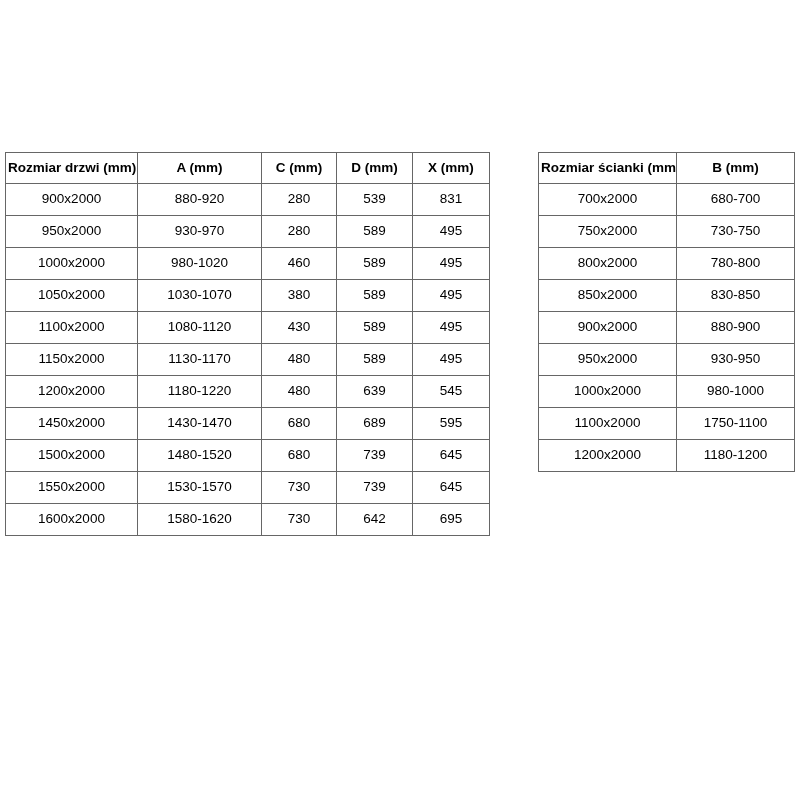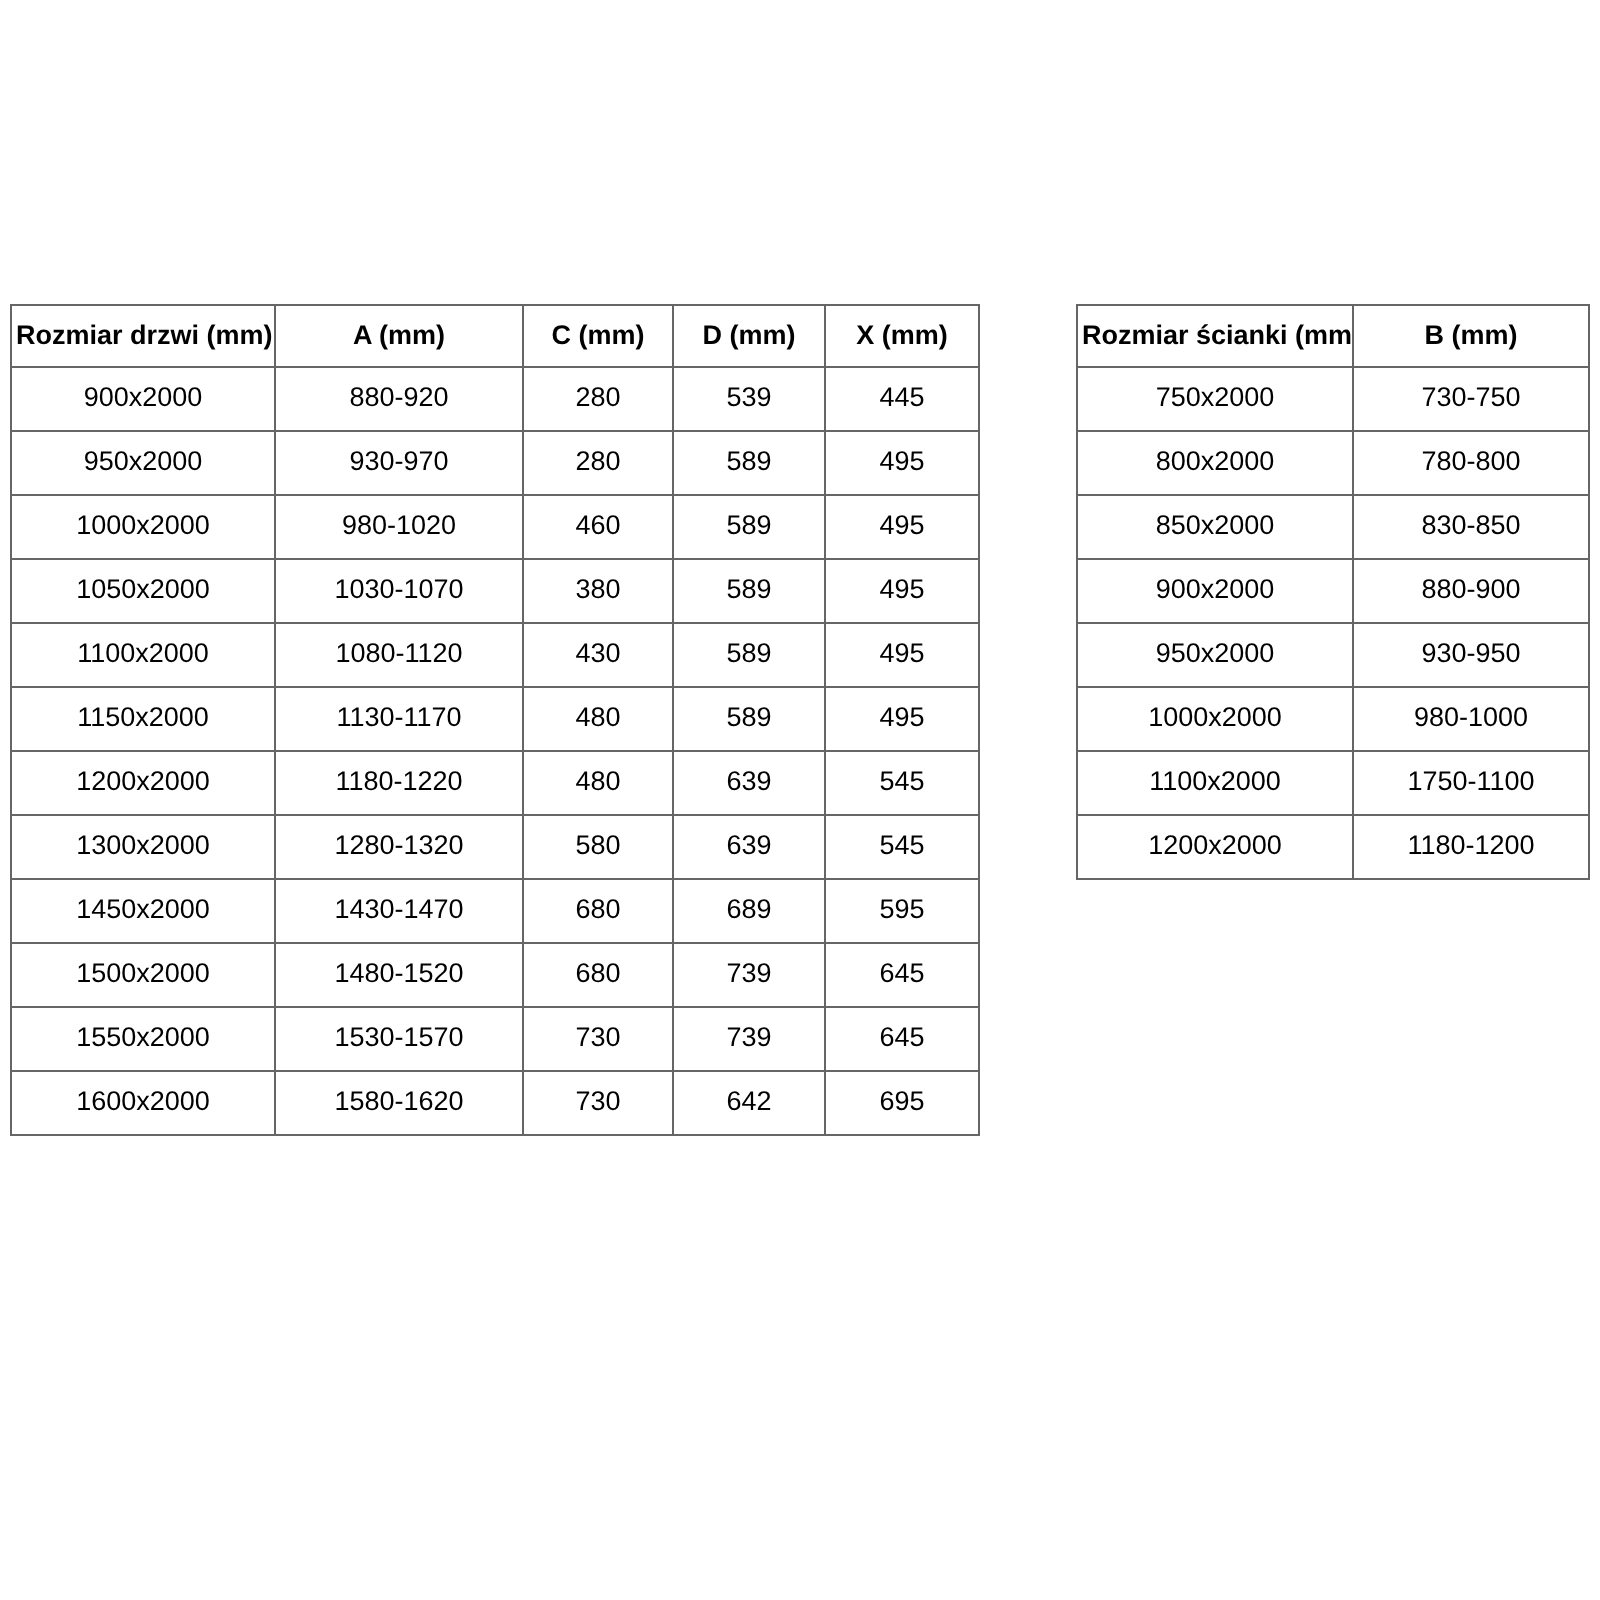--- a/index.html
+++ b/index.html
@@ -69,21 +69,21 @@
         <th>D (mm)</th>
         <th>X (mm)</th>
       </tr>
     </thead>
     <tbody>
       <tr>
         <td>900x2000</td>
         <td>880-920</td>
         <td>280</td>
         <td>539</td>
-        <td>445</td>
+        <td>831</td>
       </tr>
       <tr>
         <td>950x2000</td>
         <td>930-970</td>
         <td>280</td>
         <td>589</td>
         <td>495</td>
       </tr>
       <tr>
         <td>1000x2000</td>
@@ -110,27 +110,20 @@
         <td>1150x2000</td>
         <td>1130-1170</td>
         <td>480</td>
         <td>589</td>
         <td>495</td>
       </tr>
       <tr>
         <td>1200x2000</td>
         <td>1180-1220</td>
         <td>480</td>
-        <td>639</td>
-        <td>545</td>
-      </tr>
-      <tr>
-        <td>1300x2000</td>
-        <td>1280-1320</td>
-        <td>580</td>
         <td>639</td>
         <td>545</td>
       </tr>
       <tr>
         <td>1450x2000</td>
         <td>1430-1470</td>
         <td>680</td>
         <td>689</td>
         <td>595</td>
       </tr>
@@ -164,20 +157,24 @@
       <col style="width: 118px;">
     </colgroup>
     <thead>
       <tr>
         <th>Rozmiar ścianki (mm)</th>
         <th>B (mm)</th>
       </tr>
     </thead>
     <tbody>
       <tr>
+        <td>700x2000</td>
+        <td>680-700</td>
+      </tr>
+      <tr>
         <td>750x2000</td>
         <td>730-750</td>
       </tr>
       <tr>
         <td>800x2000</td>
         <td>780-800</td>
       </tr>
       <tr>
         <td>850x2000</td>
         <td>830-850</td>

